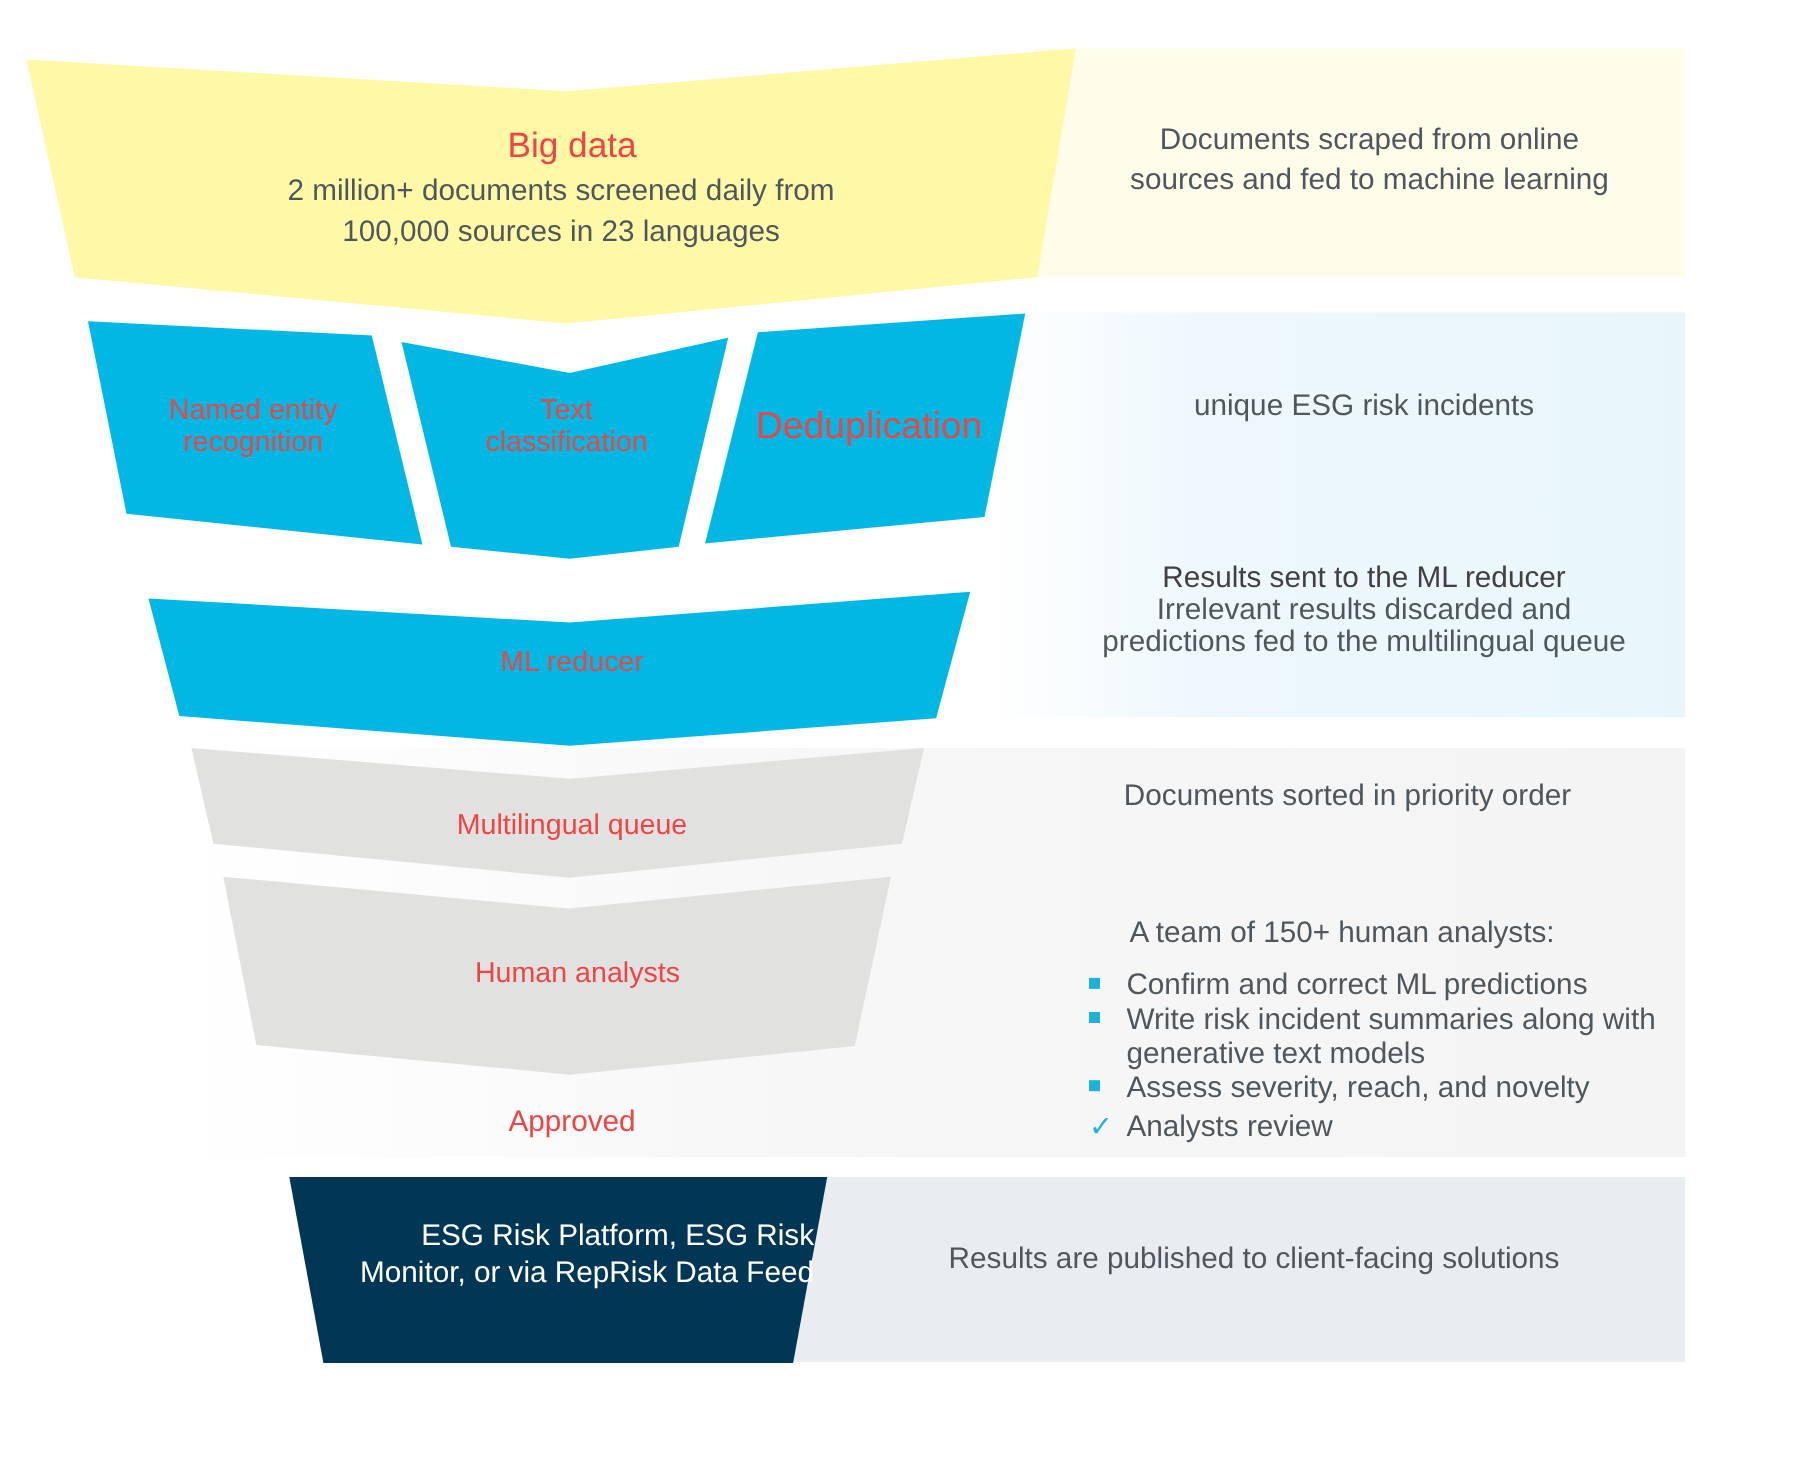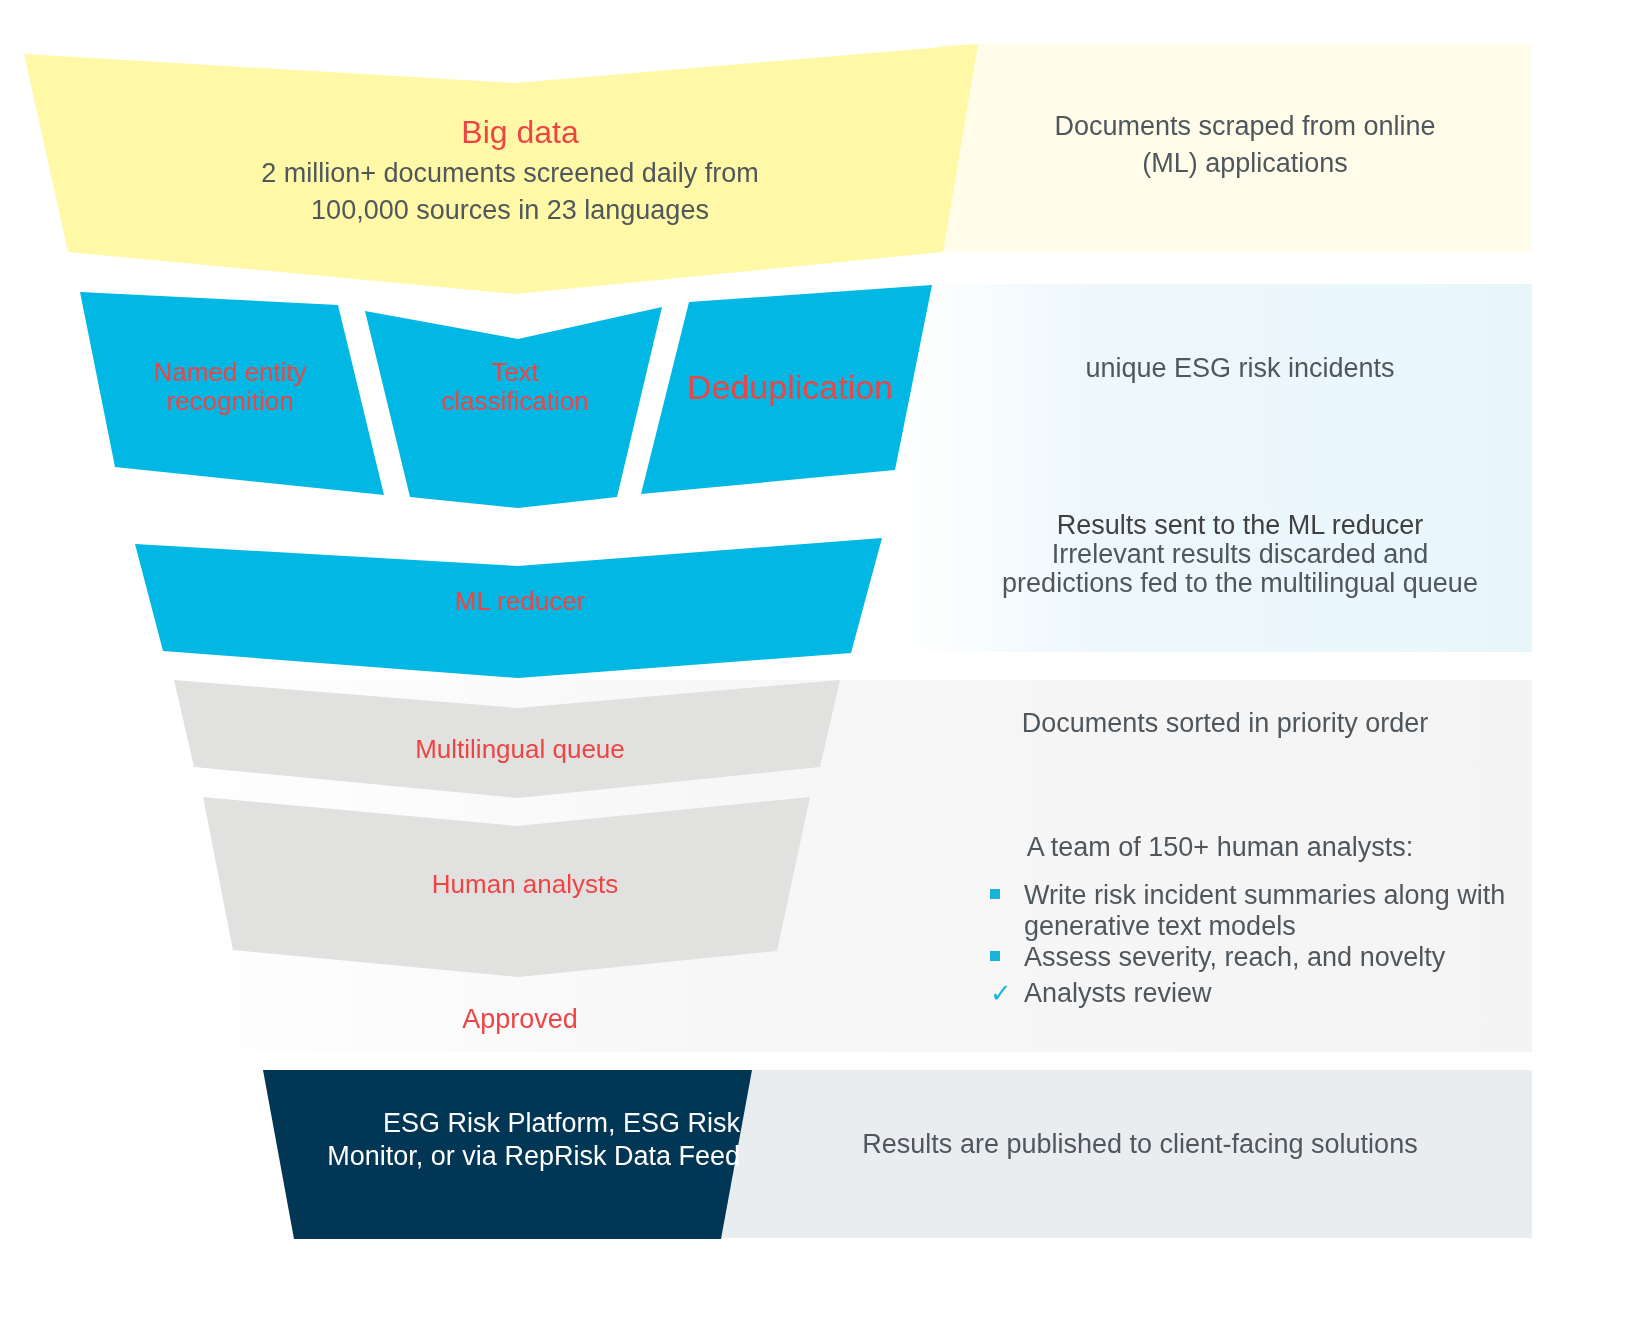--- a/index.html
+++ b/index.html
@@ -37,21 +37,21 @@
   <polygon fill="#e1e1e0" points="203,797 517,826 810,797 777,951 518,977 233,950"></polygon>
   <polygon fill="#013655" points="263,1070 752,1070 721,1239 294,1239"></polygon>
 </svg>
 
 <div class="txt dark" style="left:260px; top:112px; width:520px; font-size:32px;">Big data</div>
 <div class="txt grey" style="left:160px; top:156px; width:700px; font-size:27px;">2 million+ documents screened daily from</div>
 <div class="txt grey" style="left:160px; top:193px; width:700px; font-size:27px;">100,000 sources in 23 languages</div>
 
 <div class="txt grey" style="left:1000px; top:108px; width:490px; font-size:27px; line-height:37px;">
   <div>Documents scraped from online</div>
-  <div>(ML) applications</div>
+  <div>sources and fed to machine learning</div>
 </div>
 
 <div class="txt dark" style="left:120px; top:358px; width:220px; font-size:26px; line-height:29px;">
   <div>Named entity</div>
   <div>recognition</div>
 </div>
 <div class="txt dark" style="left:400px; top:358px; width:230px; font-size:26px; line-height:29px;">
   <div>Text</div>
   <div>classification</div>
 </div>
@@ -75,20 +75,21 @@
 
 <div class="txt dark" style="left:340px; top:868px; width:370px; font-size:26px;">Human analysts</div>
 <div class="txt dark" style="left:400px; top:1002px; width:240px; font-size:27px;">Approved</div>
 
 <div class="txt grey" style="left:1010px; top:830px; width:420px; font-size:27px;">A team of 150+ human analysts:</div>
 
 <div class="abs" style="left:988px; top:880px; width:540px;">
   <ul class="bul">
     <li>
       <span class="mk"><span class="sq"></span></span>
+      <span>Confirm and correct ML predictions</span>
     </li>
     <li>
       <span class="mk"><span class="sq"></span></span>
       <span>Write risk incident summaries along with generative text models</span>
     </li>
     <li>
       <span class="mk"><span class="sq"></span></span>
       <span>Assess severity, reach, and novelty</span>
     </li>
     <li style="margin-top:5px;">

